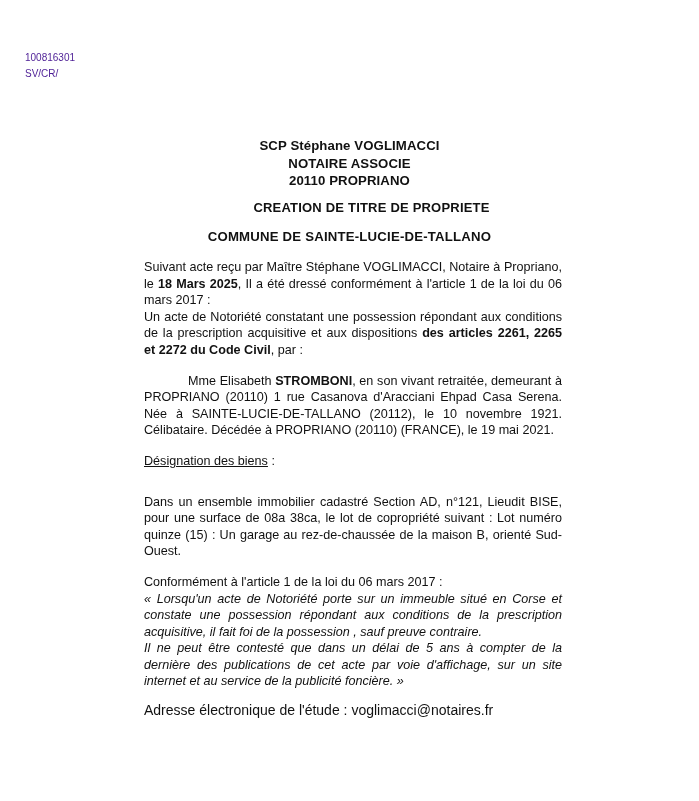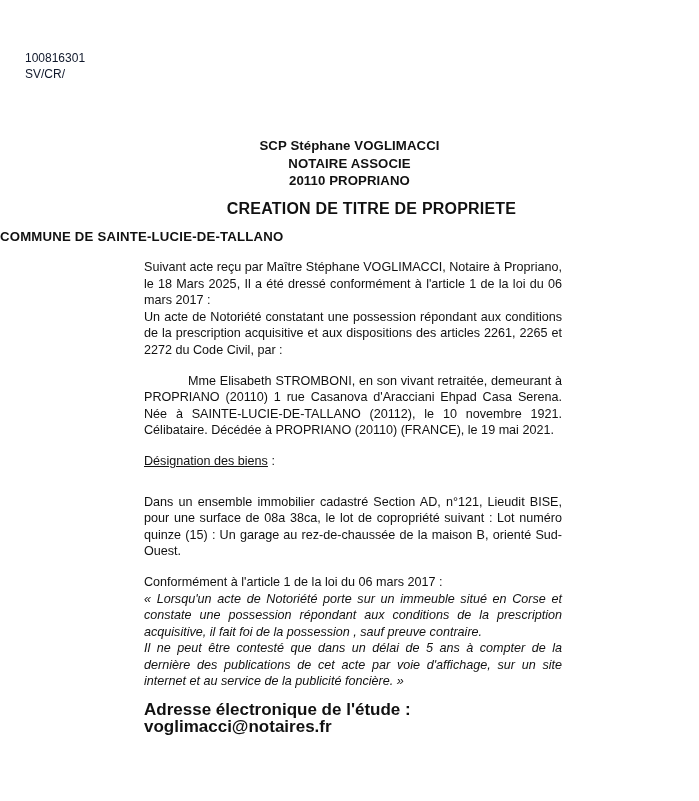--- a/index.html
+++ b/index.html
@@ -21,23 +21,23 @@
     height: 801px;
     background: #ffffff;
     box-sizing: border-box;
     overflow: hidden;
   }
   
   .ref-block {
     position: absolute;
     left: 25px;
     top: 50px;
-    font-size: 12px;
+    font-size: 10px;
     line-height: 16px;
-    color: #0f172a;
+    color: #4c1d95;
   }
   .ref-line { white-space: pre; }
 
   
   .letterhead {
     position: absolute;
     left: 0;
     right: 0;
     top: 137px;
     text-align: center;
@@ -48,29 +48,30 @@
   }
   .letterhead div { white-space: pre; }
 
   .doc-title {
     position: absolute;
     left: 0;
     right: 0;
     top: 200px;
     text-align: center;
     font-weight: bold;
-    font-size: 16px;
+    font-size: 13px;
     letter-spacing: 0.2px;
     margin-left: 44px;
   }
   .doc-subtitle {
     position: absolute;
     left: 0;
     right: 0;
     top: 229px;
+    text-align: center;
     font-weight: bold;
     font-size: 13.2px;
     letter-spacing: 0.2px;
   }
 
   
   .body-col {
     position: absolute;
     left: 144px;
     top: 259px;
@@ -78,42 +79,42 @@
     font-size: 12.6px;
     line-height: 16.6px;
   }
   .para {
     margin: 0 0 14px 0;
     text-align: justify;
     text-justify: inter-word;
   }
   .para.no-gap { margin-bottom: 0; }
   .para.indent { text-indent: 44px; }
-  .para b, .para strong { font-weight: normal; }
+  .para b, .para strong { font-weight: bold; }
 
   .section-head {
     margin: 0 0 24px 0;
     font-size: 12.6px;
   }
   .section-head .u {
     text-decoration: underline;
     text-underline-offset: 1px;
   }
 
   .quote-block {
     margin: 0 0 11px 0;
     font-style: italic;
     text-align: justify;
   }
   .quote-block .qline { display: block; }
 
   .email-line {
     margin: 12px 0 12px 0;
-    font-weight: bold;
-    font-size: 17px;
+    font-weight: normal;
+    font-size: 14px;
   }
   .lead-line { margin: 0; text-align: justify; }
 </style>
 </head>
 <body>
 
 <div class="page">
 
   <div class="ref-block">
     <div class="ref-line">100816301</div>

